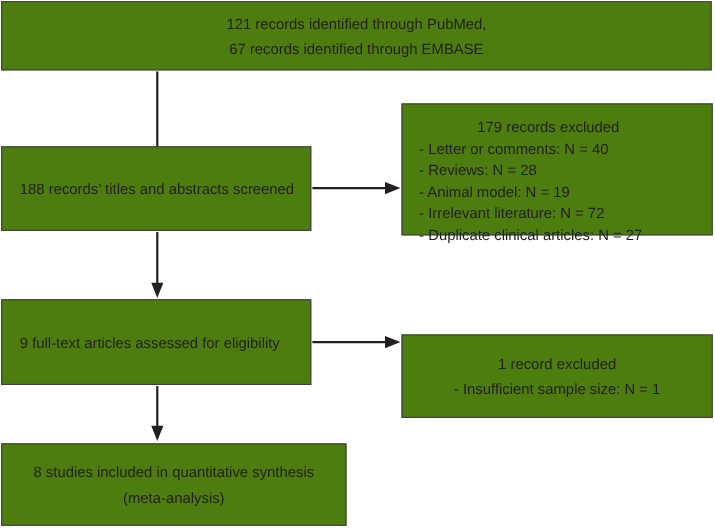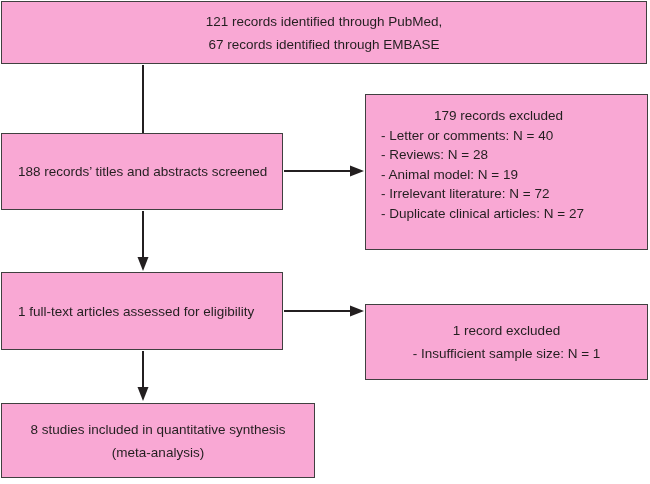--- a/index.html
+++ b/index.html
@@ -17,21 +17,21 @@
   .connectors {
     position: absolute;
     left: 0; top: 0;
     width: 650px; height: 484px;
     pointer-events: none;
   }
   .connectors line { stroke: #231f20; stroke-width: 2; }
   .connectors polygon { fill: #231f20; stroke: none; }
   .box {
     position: absolute;
-    background: #f9a8d4;
+    background: #4d7c0f;
     border: 1.5px solid #404040;
   }
   .center-col {
     display: flex;
     flex-direction: column;
     justify-content: center;
     align-items: center;
     text-align: center;
     line-height: 23px;
   }
@@ -39,21 +39,21 @@
     display: flex;
     align-items: center;
     padding-left: 16px;
     white-space: nowrap;
   }
   .b-identification { left: 1px; top: 1px;   width: 646px; height: 63px; }
   .b-screening      { left: 1px; top: 133px; width: 282px; height: 77px; }
   .b-eligibility    { left: 1px; top: 272px; width: 282px; height: 78px; }
   .b-included       { left: 1px; top: 403px; width: 314px; height: 75px; justify-content: center; }
   .b-excl-screening {
-    left: 365px; top: 94px; width: 283px; height: 156px;
+    left: 365px; top: 94px; width: 283px; height: 120px;
     padding: 11px 24px 0 15px;
     line-height: 19.5px;
     white-space: nowrap;
   }
   .b-excl-screening .excl-title { text-align: center; padding-right: 7px; }
   .b-excl-eligibility { left: 365px; top: 272px; width: 283px; height: 76px; margin-top: 32px; }
   .line-text { white-space: nowrap; }
 </style>
 </head>
 <body>
@@ -84,21 +84,21 @@
   <div class="box b-excl-screening">
     <div class="excl-title">179 records excluded</div>
     <div class="excl-item">- Letter or comments: N = 40</div>
     <div class="excl-item">- Reviews: N = 28</div>
     <div class="excl-item">- Animal model: N = 19</div>
     <div class="excl-item">- Irrelevant literature: N = 72</div>
     <div class="excl-item">- Duplicate clinical articles: N = 27</div>
   </div>
 
   <div class="box b-eligibility left-row">
-    <div class="line-text">1 full-text articles assessed for eligibility</div>
+    <div class="line-text">9 full-text articles assessed for eligibility</div>
   </div>
 
   <div class="box b-excl-eligibility center-col">
     <div class="line-text">1 record excluded</div>
     <div class="line-text">- Insufficient sample size: N = 1</div>
   </div>
 
   <div class="box b-included center-col">
     <div class="line-text">8 studies included in quantitative synthesis</div>
     <div class="line-text">(meta-analysis)</div>

